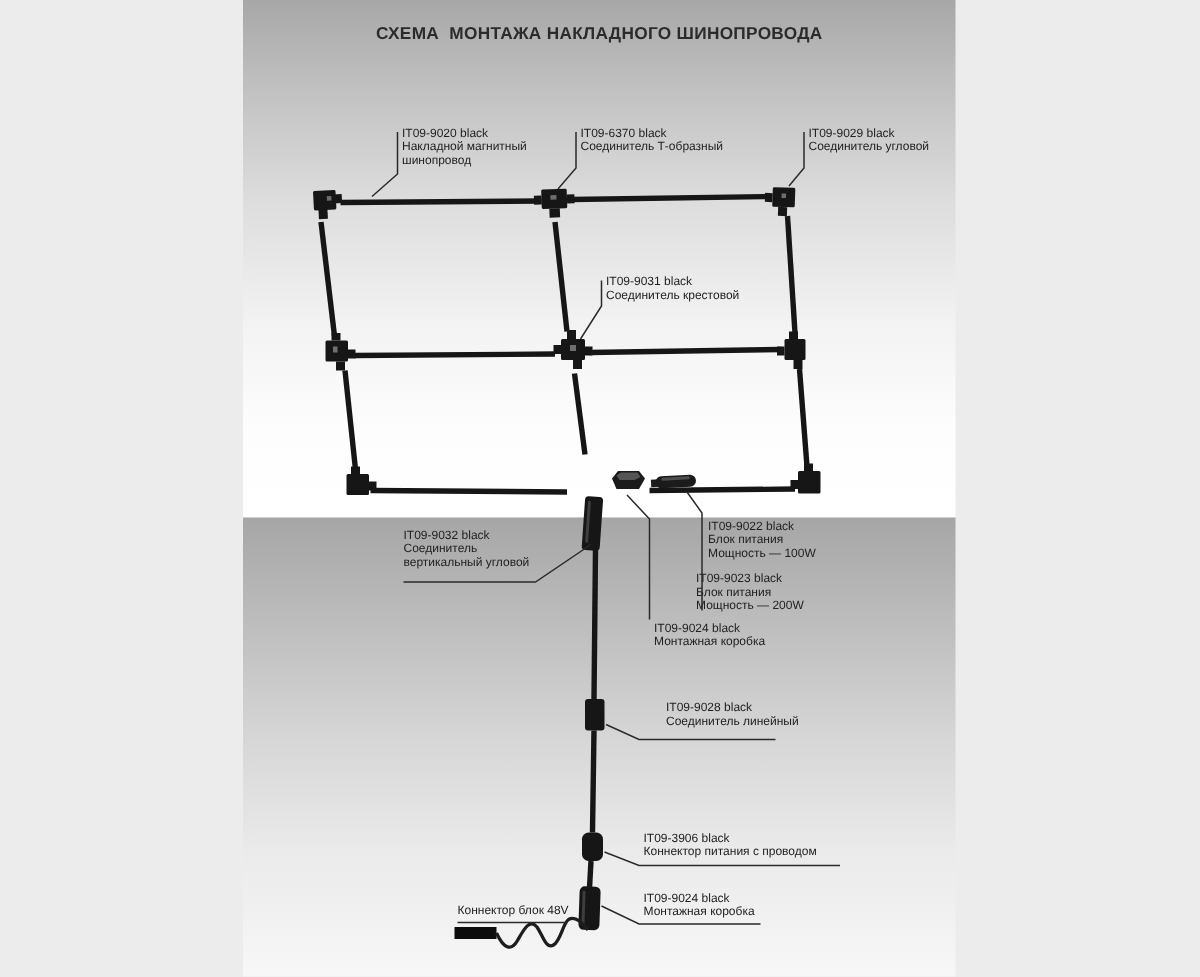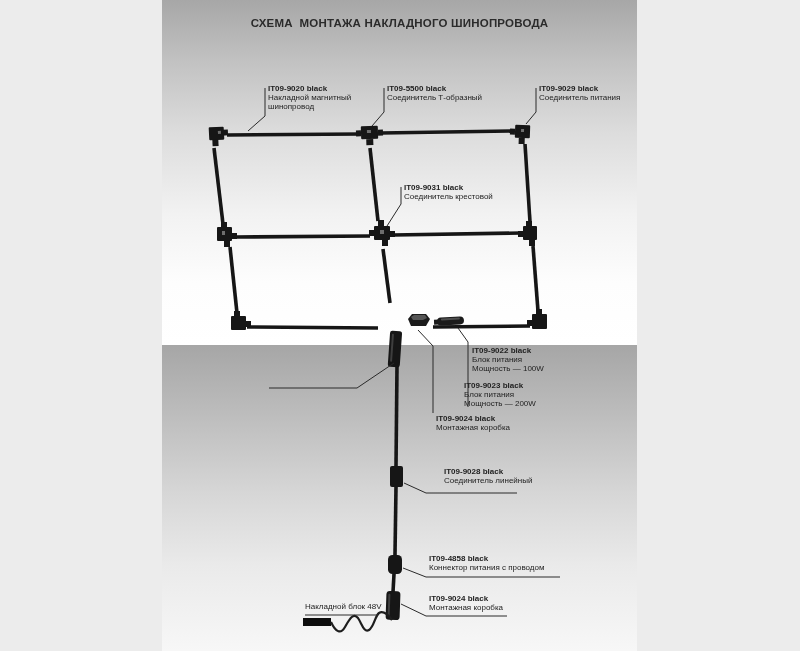--- a/index.html
+++ b/index.html
@@ -23,21 +23,21 @@
   svg.overlay{position:absolute;left:0;top:0;}
   .title{
     position:absolute;left:162px;top:15px;width:475px;
     text-align:center;font-weight:bold;font-size:11.5px;line-height:16px;
     color:#2b2b2b;letter-spacing:.2px;
   }
   .title div{white-space:pre;}
   .lbl{
     position:absolute;font-size:8px;line-height:9.2px;color:#222;white-space:nowrap;
   }
-  .lbl .code{font-weight:bold;}
+  .lbl .code{font-weight:normal;}
 </style>
 </head>
 <body>
 
 <div class="stage">
 
   <div class="photo">
     <div class="wall-top"></div>
     <div class="wall-bottom"></div>
   </div>
@@ -163,34 +163,39 @@
     <div>СХЕМА  МОНТАЖА НАКЛАДНОГО ШИНОПРОВОДА</div>
   </div>
 
   <div class="lbl" style="left:268px;top:84px">
     <div class="code">IT09-9020 black</div>
     <div>Накладной магнитный</div>
     <div>шинопровод</div>
   </div>
 
   <div class="lbl" style="left:387px;top:84px">
-    <div class="code">IT09-5500 black</div>
+    <div class="code">IT09-6370 black</div>
     <div>Соединитель Т-образный</div>
   </div>
 
   <div class="lbl" style="left:539px;top:84px">
     <div class="code">IT09-9029 black</div>
-    <div>Соединитель питания</div>
+    <div>Соединитель угловой</div>
   </div>
 
   <div class="lbl" style="left:404px;top:183px">
     <div class="code">IT09-9031 black</div>
     <div>Соединитель крестовой</div>
   </div>
 
+  <div class="lbl" style="left:269px;top:352px">
+    <div class="code">IT09-9032 black</div>
+    <div>Соединитель</div>
+    <div>вертикальный угловой</div>
+  </div>
 
   <div class="lbl" style="left:472px;top:346px">
     <div class="code">IT09-9022 black</div>
     <div>Блок питания</div>
     <div>Мощность — 100W</div>
   </div>
 
   <div class="lbl" style="left:464px;top:381px">
     <div class="code">IT09-9023 black</div>
     <div>Блок питания</div>
@@ -201,26 +206,26 @@
     <div class="code">IT09-9024 black</div>
     <div>Монтажная коробка</div>
   </div>
 
   <div class="lbl" style="left:444px;top:467px">
     <div class="code">IT09-9028 black</div>
     <div>Соединитель линейный</div>
   </div>
 
   <div class="lbl" style="left:429px;top:554px">
-    <div class="code">IT09-4858 black</div>
+    <div class="code">IT09-3906 black</div>
     <div>Коннектор питания с проводом</div>
   </div>
 
   <div class="lbl" style="left:429px;top:594px">
     <div class="code">IT09-9024 black</div>
     <div>Монтажная коробка</div>
   </div>
 
   <div class="lbl" style="left:305px;top:602px">
-    <div>Накладной блок 48V</div>
+    <div>Коннектор блок 48V</div>
   </div>
 
 </div>
 
 </body></html>

